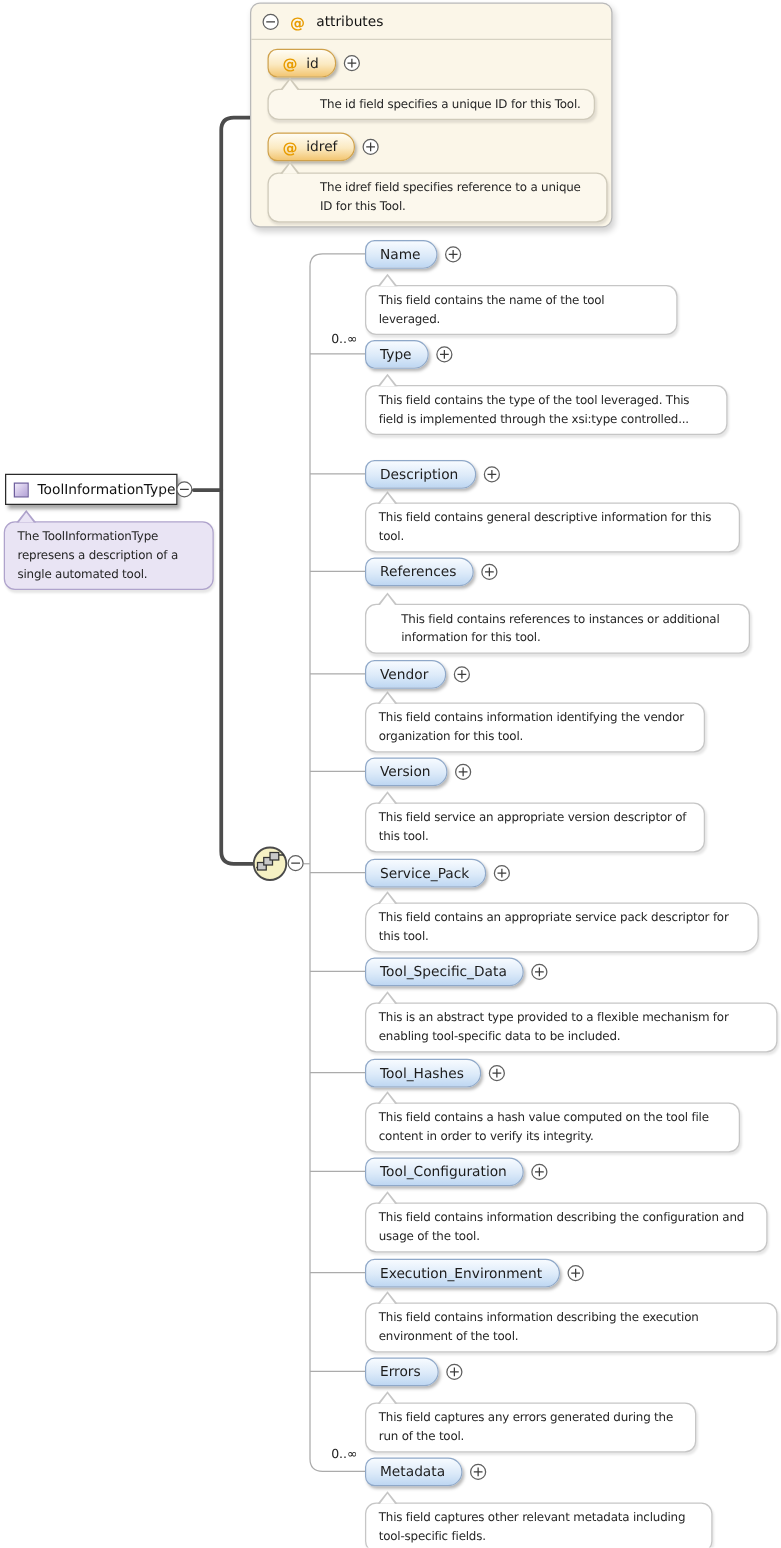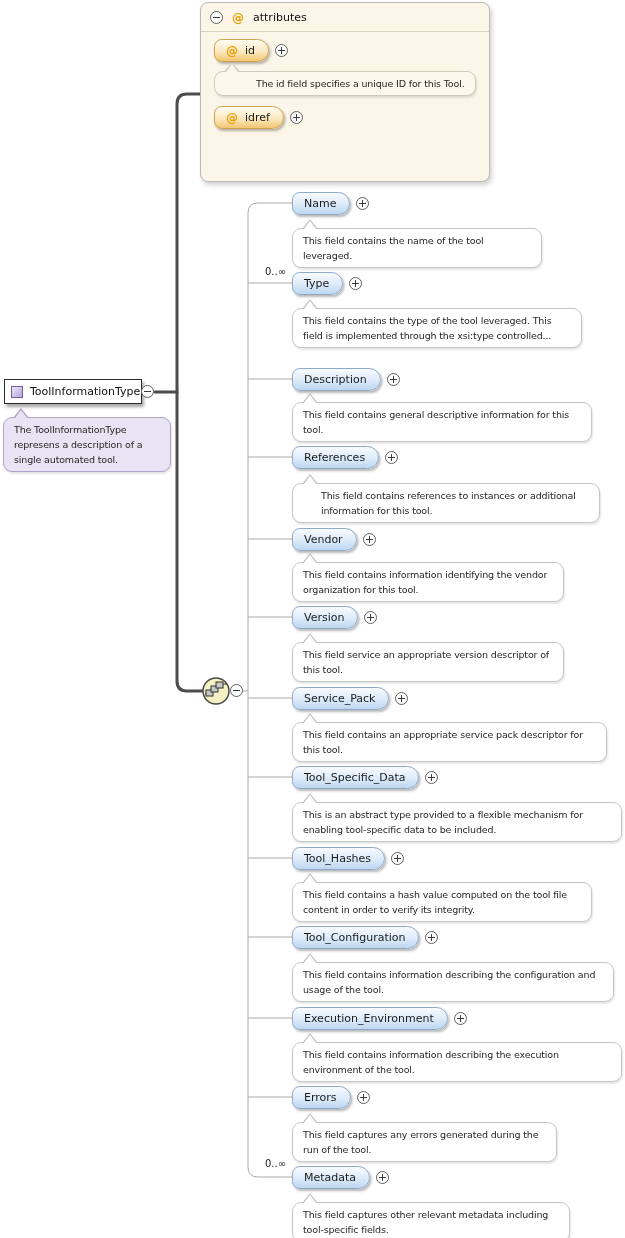--- a/index.html
+++ b/index.html
@@ -112,20 +112,21 @@
   </div>
   <div class="bubble cream nowrap" style="left:13px;top:68px;">The id field specifies a unique ID for this Tool.</div>
 
   <div class="attr-row" style="top:103px;">
     <div class="pill attr">
       <span class="at">@</span>
       <span>idref</span>
     </div>
     <span class="ic plus"></span>
   </div>
+  <div class="bubble cream" style="left:13px;top:135px;width:272px;">The idref field specifies reference to a unique ID for this Tool.</div>
 </div>
 
 <div class="root-box">
   <span class="ct-icon"></span>
   <span>ToolInformationType</span>
 </div>
 <span class="ic abs-ic" style="left:141px;top:385px;"></span>
 <div class="bubble lav" style="left:3px;top:417px;width:168px;">The ToolInformationType represens a description of a single automated tool.</div>
 
 <span class="ic abs-ic" style="left:230px;top:684px;"></span>
@@ -211,19 +212,19 @@
     </div>
   <span class="ic plus"></span>
 </div>
 
 <div class="bubble eldesc" style="top:228px;width:250px;">This field contains the name of the tool leveraged.</div>
 <div class="bubble eldesc" style="top:308px;width:290px;">This field contains the type of the tool leveraged. This field is implemented through the xsi:type controlled...</div>
 <div class="bubble eldesc" style="top:402px;width:300px;">This field contains general descriptive information for this tool.</div>
 <div class="bubble eldesc" style="top:483px;width:308px;padding-left:28px;">This field contains references to instances or additional information for this tool.</div>
 <div class="bubble eldesc" style="top:562px;width:272px;">This field contains information identifying the vendor organization for this tool.</div>
 <div class="bubble eldesc" style="top:642px;width:272px;">This field service an appropriate version descriptor of this tool.</div>
-<div class="bubble eldesc" style="top:722px;width:315px;">This field contains an appropriate service pack descriptor for this tool.</div>
+<div class="bubble eldesc" style="top:722px;width:315px;border-radius:13px;">This field contains an appropriate service pack descriptor for this tool.</div>
 <div class="bubble eldesc" style="top:802px;width:330px;">This is an abstract type provided to a flexible mechanism for enabling tool-specific data to be included.</div>
 <div class="bubble eldesc" style="top:882px;width:300px;">This field contains a hash value computed on the tool file content in order to verify its integrity.</div>
 <div class="bubble eldesc" style="top:962px;width:322px;">This field contains information describing the configuration and usage of the tool.</div>
 <div class="bubble eldesc" style="top:1042px;width:330px;">This field contains information describing the execution environment of the tool.</div>
 <div class="bubble eldesc" style="top:1122px;width:265px;">This field captures any errors generated during the run of the tool.</div>
 <div class="bubble eldesc" style="top:1202px;width:278px;">This field captures other relevant metadata including tool-specific fields.</div>
 
 </body></html>

